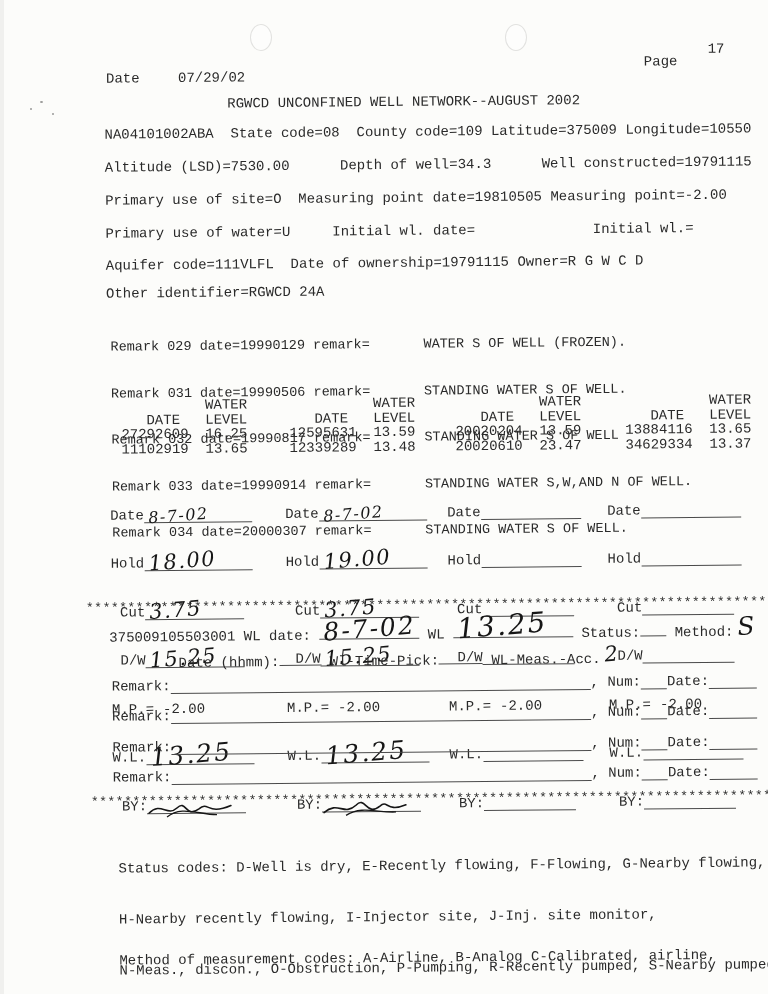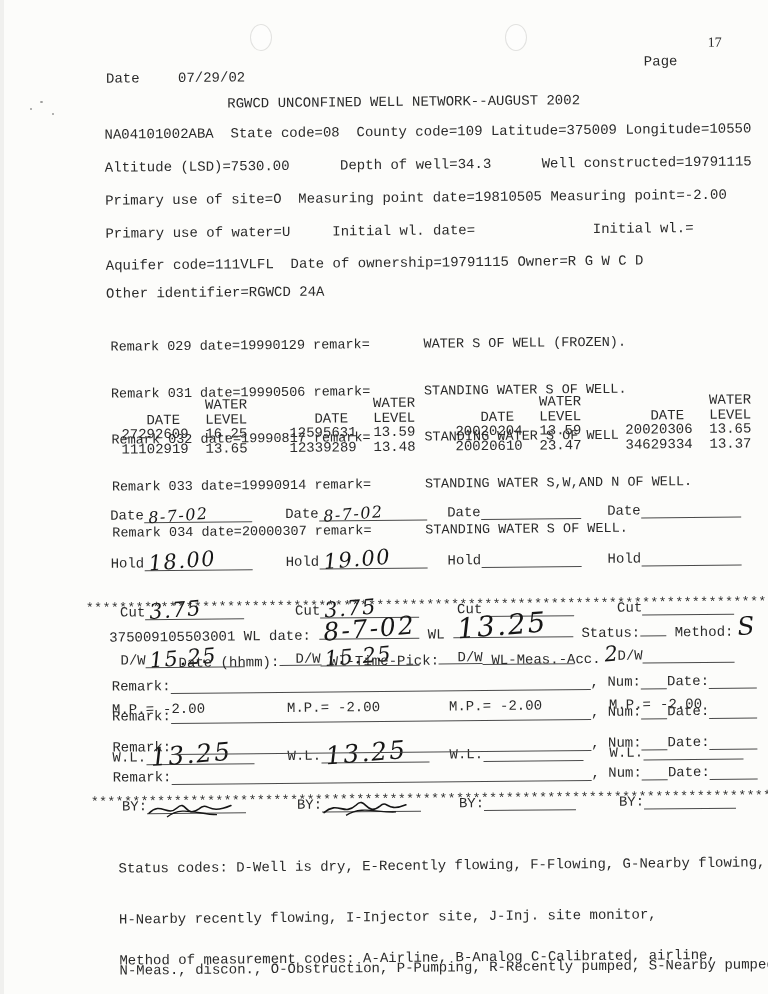--- a/index.html
+++ b/index.html
@@ -51,21 +51,21 @@
   <div class="punch" style="left:505px;top:24px;width:20px;height:25px;"></div>
   <div class="speck" style="left:40px;top:101px;width:3px;height:2px;"></div>
   <div class="speck" style="left:30px;top:108px;width:2px;height:2px;"></div>
   <div class="speck" style="left:52px;top:113px;width:2px;height:2px;"></div>
 
   <div class="tilt">
 
     <div class="t" style="left:110px;top:68px;">Date</div>
     <div class="t" style="left:182px;top:68px;">07/29/02</div>
     <div class="t" style="left:648px;top:56px;">Page</div>
-    <div class="t" style="left:712px;top:38px;font-family:Liberation Serif, serif;">17</div>
+    <div class="t" style="left:712px;top:44px;">17</div>
     <div class="t" style="left:231px;top:94px;">RGWCD UNCONFINED WELL NETWORK--AUGUST 2002</div>
 
     <div class="t" style="left:108px;top:124px;">NA04101002ABA  State code=08  County code=109 Latitude=375009 Longitude=10550</div>
     <div class="t" style="left:108px;top:157px;">Altitude (LSD)=7530.00      Depth of well=34.3      Well constructed=19791115</div>
     <div class="t" style="left:108px;top:190px;">Primary use of site=O  Measuring point date=19810505 Measuring point=-2.00</div>
     <div class="t" style="left:108px;top:223px;">Primary use of water=U     Initial wl. date=              Initial wl.=</div>
     <div class="t" style="left:108px;top:255px;">Aquifer code=111VLFL  Date of ownership=19791115 Owner=R G W C D</div>
     <div class="t" style="left:108px;top:283px;">Other identifier=RGWCD 24A</div>
 
     <div class="t" style="left:112px;top:306px;">
@@ -91,21 +91,21 @@
       </div>
       <div class="wt-group" style="left:456px;">
         <span class="wt-cell"></span><span class="wt-cell">WATER</span>
         <span class="wt-cell wt-date-h">DATE</span><span class="wt-cell">LEVEL</span>
         <span class="wt-cell">20020204</span><span class="wt-cell">13.59</span>
         <span class="wt-cell">20020610</span><span class="wt-cell">23.47</span>
       </div>
       <div class="wt-group" style="left:626px;">
         <span class="wt-cell"></span><span class="wt-cell">WATER</span>
         <span class="wt-cell wt-date-h">DATE</span><span class="wt-cell">LEVEL</span>
-        <span class="wt-cell">20020306</span><span class="wt-cell">13.65</span>
+        <span class="wt-cell">13884116</span><span class="wt-cell">13.65</span>
         <span class="wt-cell">34629334</span><span class="wt-cell">13.37</span>
       </div>
     </div>
 
     <div class="t" style="left:0;top:472px;width:768px;height:125px;">
 
       <div class="fbox" style="left:110px;">
         <div class="fbrow"><span class="fbl">Date</span><span class="fbu" style="width:108px;"><span class="hw">8-7-02</span></span></div>
         <div class="fbrow"><span class="fbl">Hold</span><span class="fbu" style="width:108px;"><span class="hw med">18.00</span></span></div>
         <div class="fbrow"><span class="fbl ind">Cut</span><span class="fbu" style="width:99px;"><span class="hw med">3.75</span></span></div>

